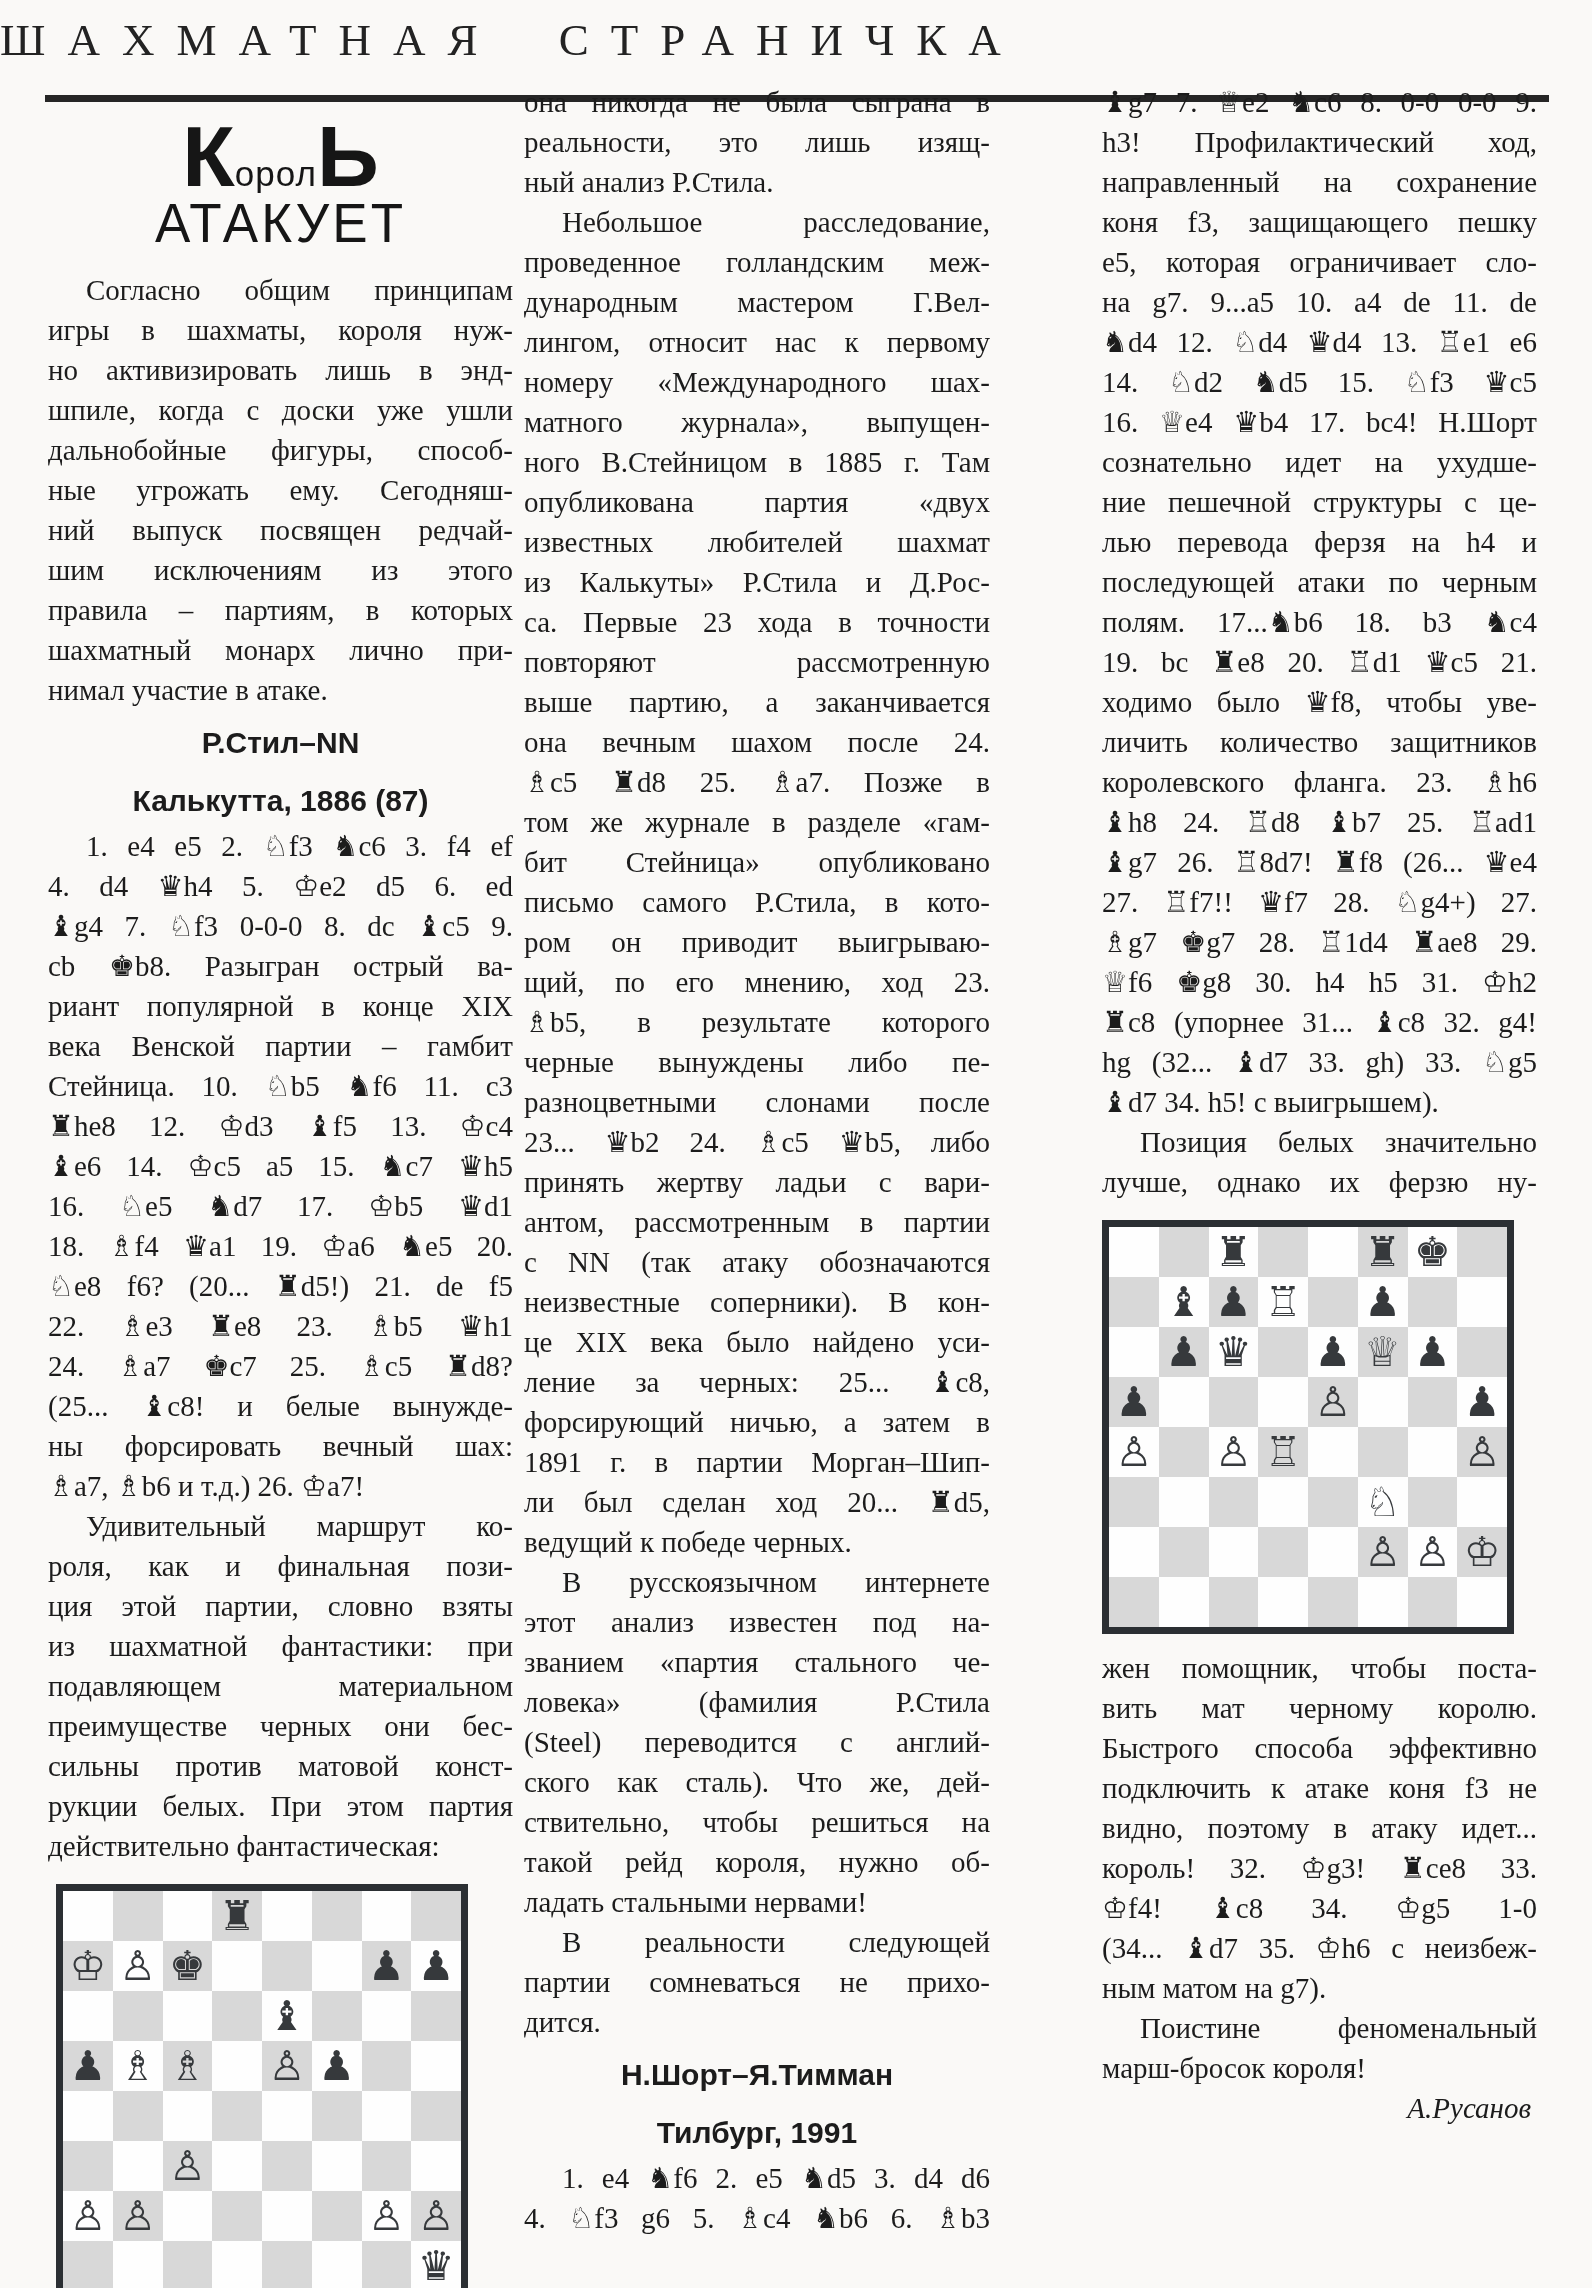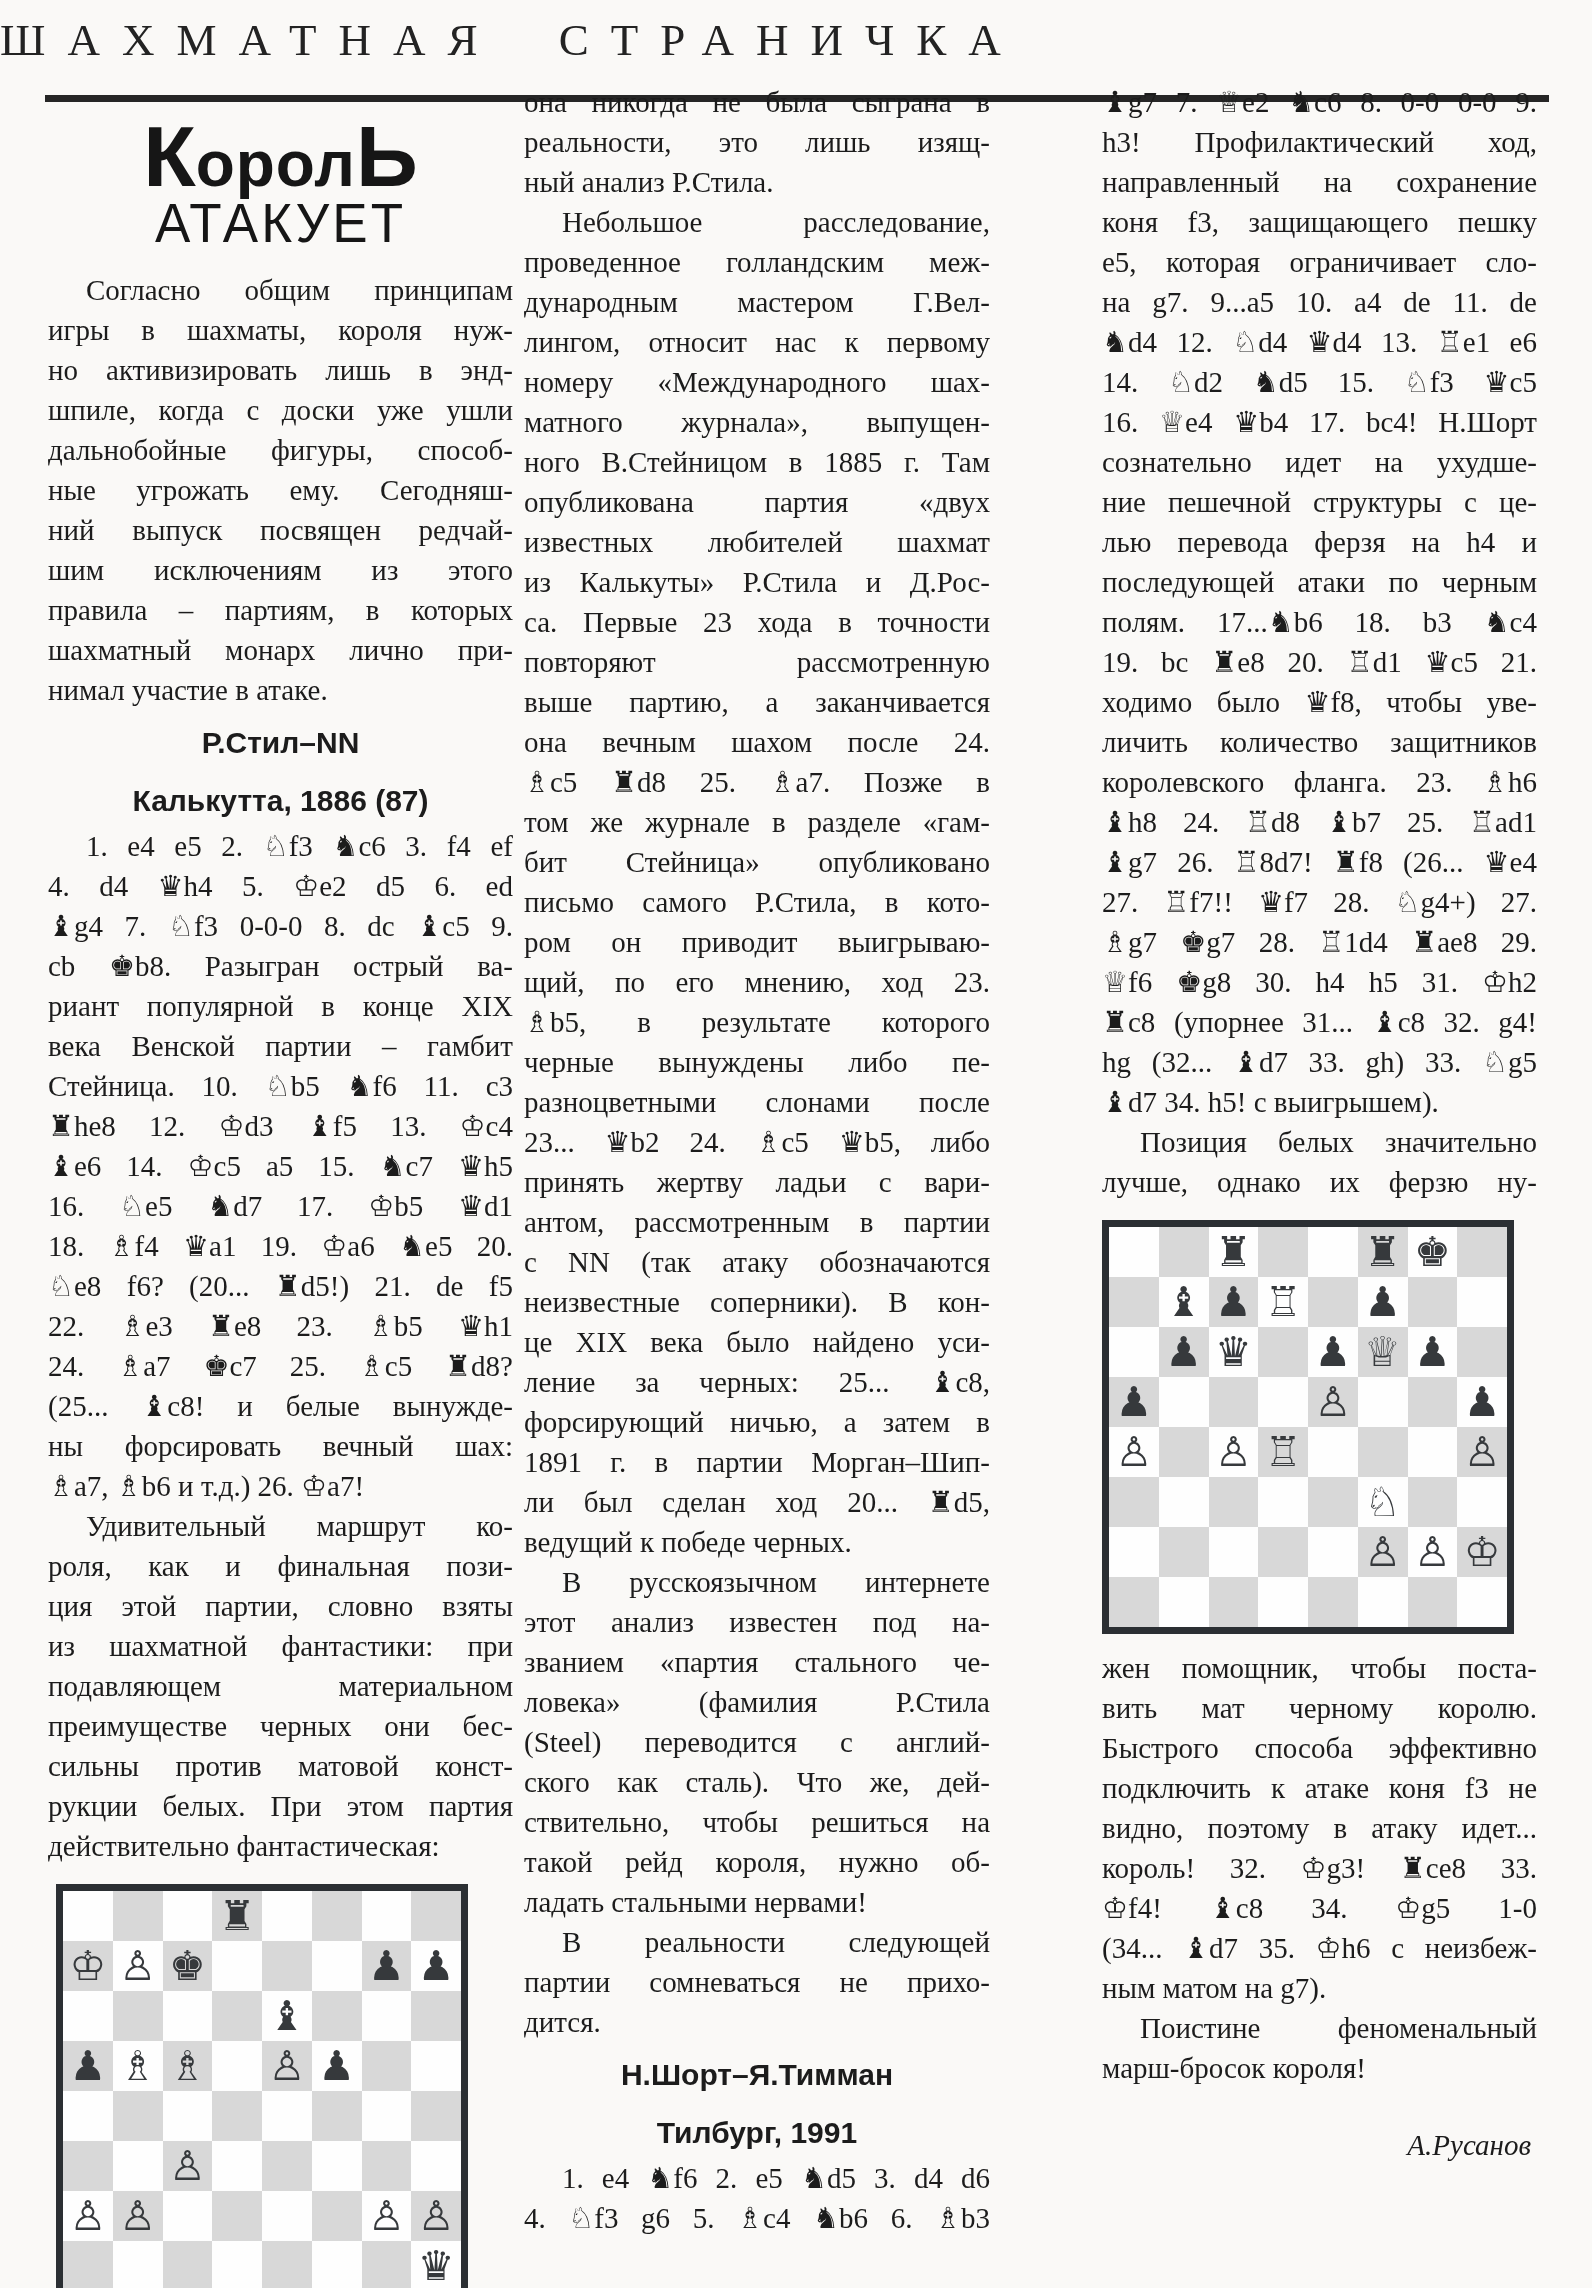--- a/index.html
+++ b/index.html
@@ -11,26 +11,26 @@
   .col{position:absolute;}
   #col1{left:48px;top:107px;width:465px;}
   #col2{left:524px;top:82px;width:466px;}
   #col3{left:1102px;top:82px;width:435px;}
   .tl{height:40px;line-height:40px;font-size:29px;white-space:nowrap;overflow:hidden;
       text-align:justify;text-align-last:justify;}
   .tl.last{text-align-last:left;}
   .tl.ind{padding-left:38px;}
   .tl.h{font-family:"Liberation Sans","DejaVu Sans",sans-serif;font-weight:bold;font-size:30px;
         text-align:center;text-align-last:center;height:58px;line-height:66px;white-space:nowrap;}
-  .tl.sig{font-style:italic;text-align:right;text-align-last:right;padding-right:6px;margin-top:37px;}
+  .tl.sig{font-style:italic;text-align:right;text-align-last:right;padding-right:6px;}
   
   .logo-wrap{height:157px;text-align:center;margin-bottom:6px;
         font-family:"Liberation Sans","DejaVu Sans",sans-serif;color:#161616;}
   .lg-big{font-size:86px;font-weight:bold;}
-  .lg-small{font-size:64px;font-weight:bold;letter-spacing:1px;}
+  .lg-small{font-size:35px;font-weight:normal;letter-spacing:1px;}
   .lg-line2{font-size:53px;font-weight:normal;letter-spacing:3px;margin-top:-14px;
         transform:scaleY(1.05);}
   
   .board{border:7px solid #2b2f33;width:398px;background:#fff;}
   .board-row{height:50px;display:flex;}
   .sq{width:50px;height:50px;line-height:50px;text-align:center;font-size:41px;
       font-family:"DejaVu Sans",sans-serif;color:#36393c;}
   .sq.dark{background:#d8d8d8;}
   .sq.light{background:#fefefe;}
   #diagram1{margin:18px 0 0 8px;}

